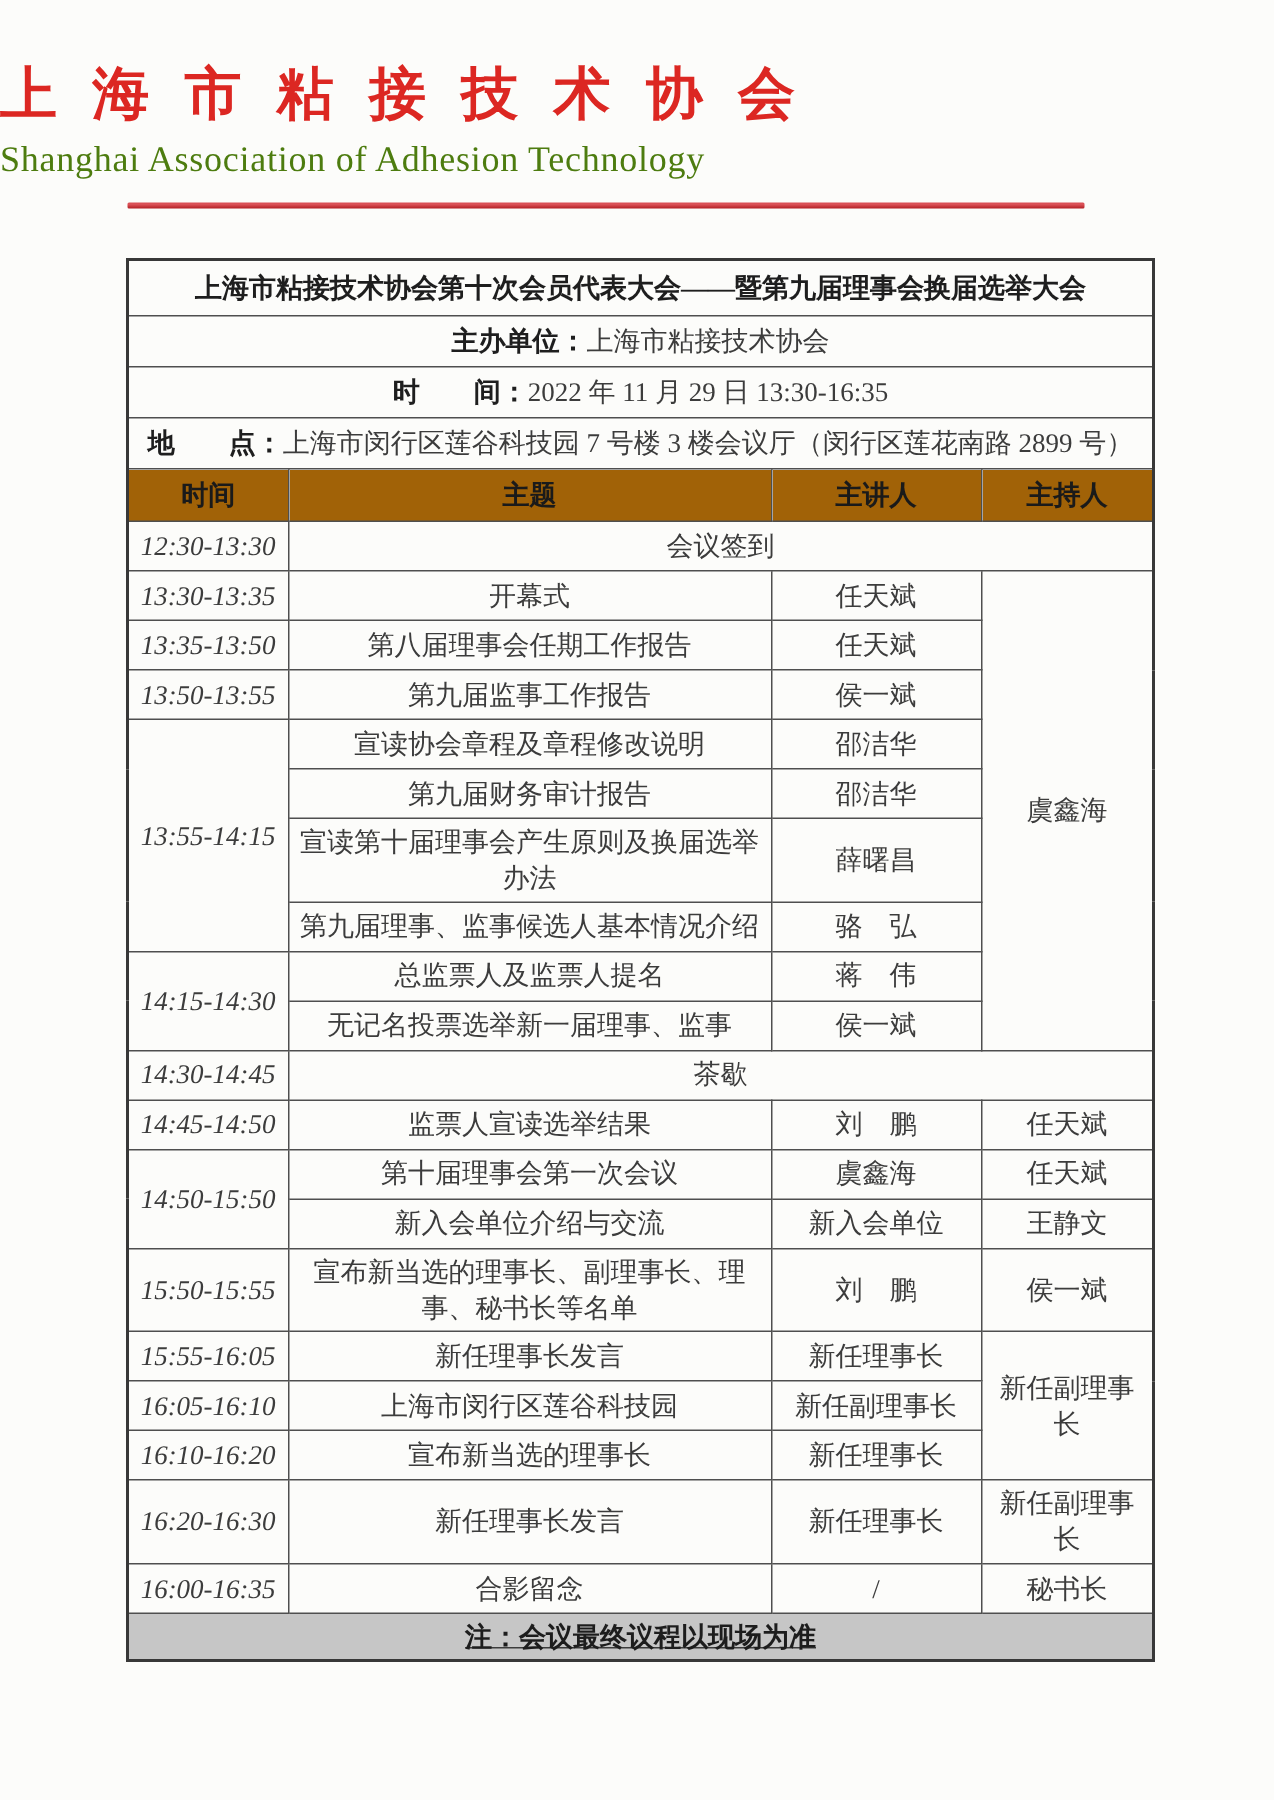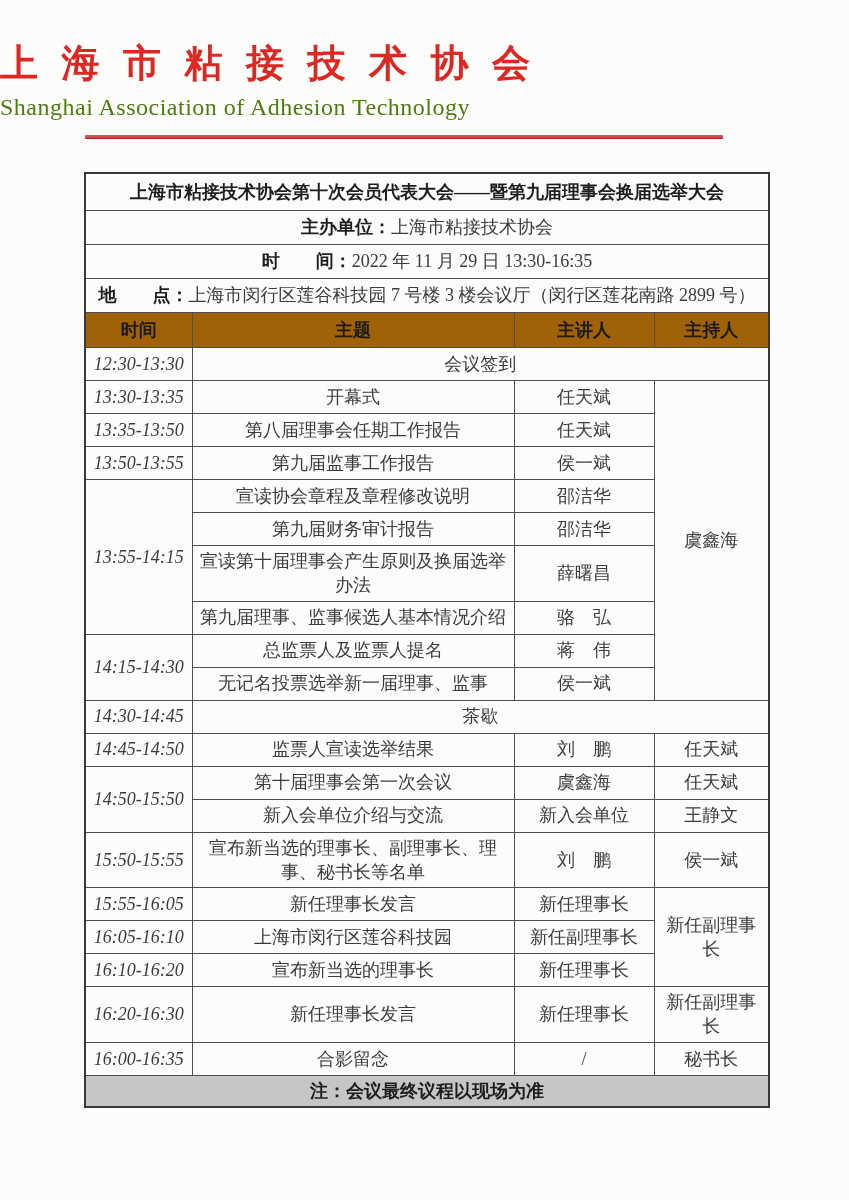--- a/index.html
+++ b/index.html
@@ -70,21 +70,21 @@
   tr.r-colhead { height: 35px; }
   td.cell-colhead {
     background: #a16207;
     font-weight: bold;
     color: #1a1a1a;
   }
 
   tr.r-agenda { height: 33px; }
   td.cell-time { font-size: 16.5px; white-space: nowrap; font-style: italic; }
 
-  tr.r-note { height: 18px; }
+  tr.r-note { height: 18px; text-decoration: underline; }
   td.cell-note {
     background: #c6c6c6;
     text-align: left;
     padding-left: 8px;
     font-weight: bold;
     color: #1d1d1d;
   }
 </style>
 </head>
 <body>

